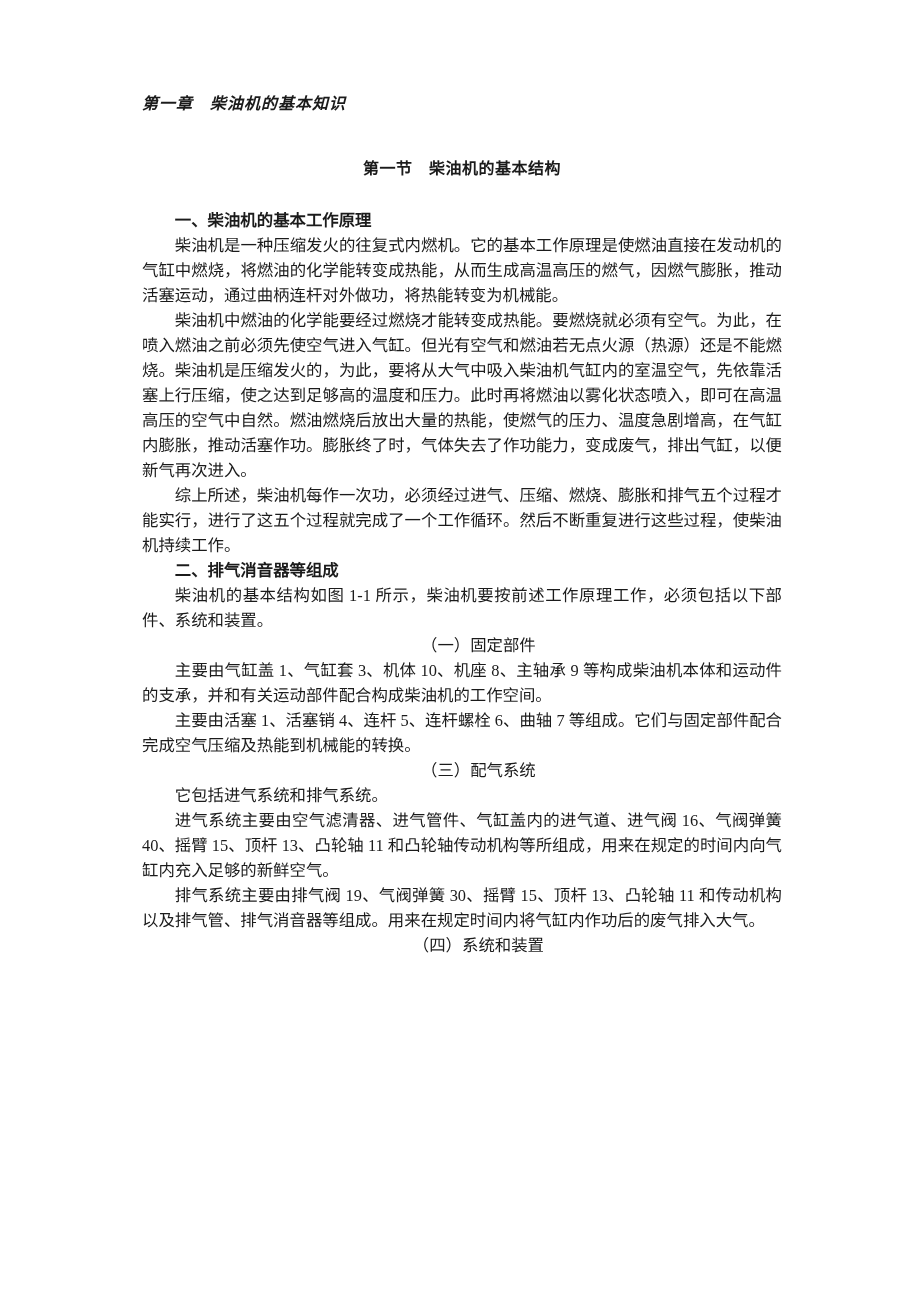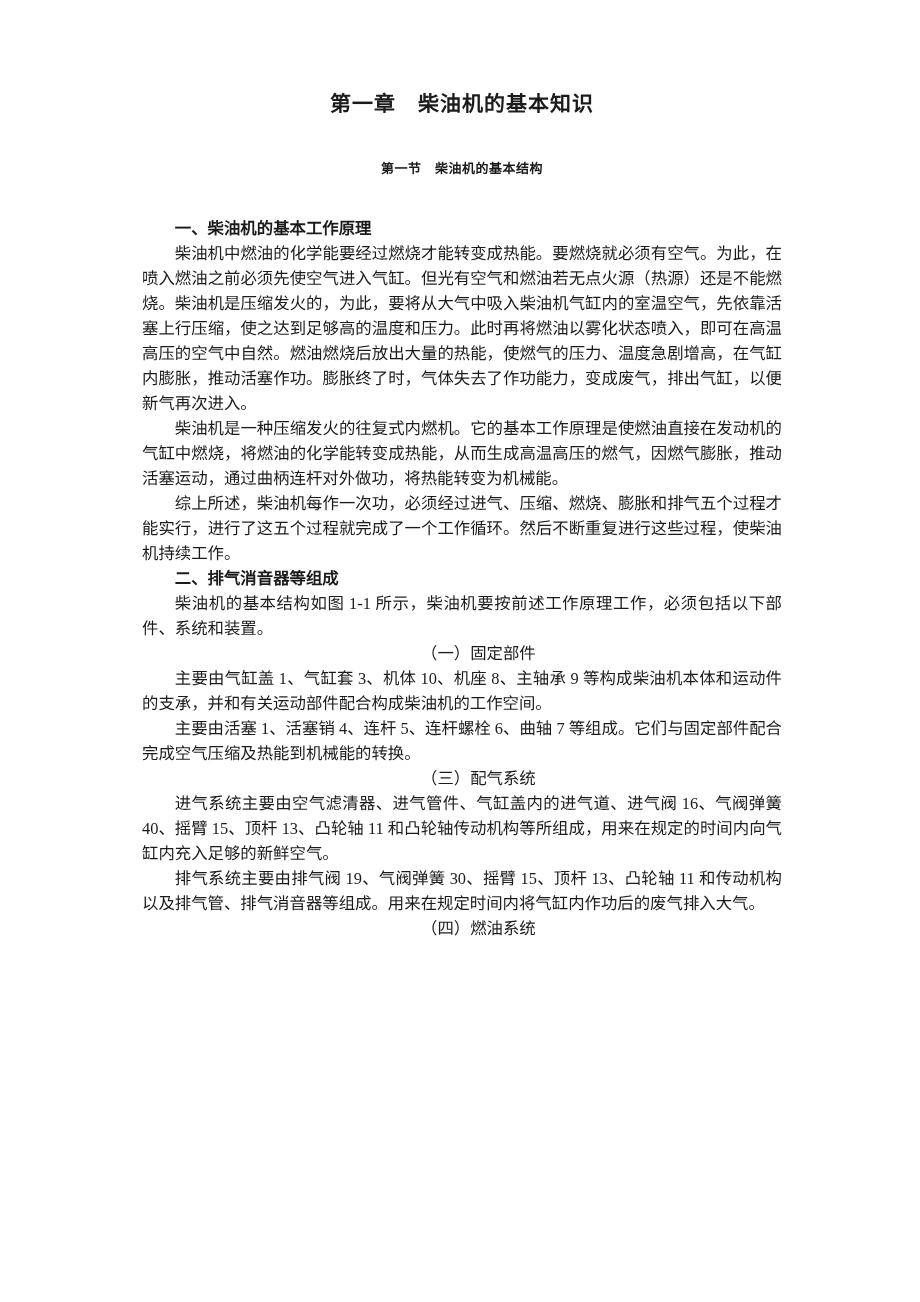--- a/index.html
+++ b/index.html
@@ -13,36 +13,36 @@
     height: 1302px;
     box-sizing: border-box;
     background: #ffffff;
     padding: 90px 138px 0 142px;
     font-family: "Liberation Serif", "DejaVu Serif", serif;
     color: #1b1b1b;
     overflow: hidden;
   }
   .doc-title {
     margin: 0;
-    text-align: center;
-    font-size: 21px;
+    font-size: 16px;
     font-weight: bold;
     line-height: 28px;
     letter-spacing: 1px;
+    font-style: italic;
   }
   .doc-subtitle {
     margin: 40px 0 0 0;
     text-align: center;
-    font-size: 13px;
+    font-size: 16px;
     font-weight: bold;
     line-height: 22px;
     letter-spacing: 0.5px;
   }
   .content {
-    margin-top: 36px;
+    margin-top: 28px;
     font-size: 16.4px;
     line-height: 25px;
     text-align: justify;
   }
   .content p.blk {
     margin: 0;
     padding: 0;
     text-indent: 2em;
   }
   .content p.h {
@@ -54,26 +54,27 @@
   }
 </style>
 </head>
 <body>
 
 <div class="page">
   <h1 class="doc-title">第一章　柴油机的基本知识</h1>
   <h2 class="doc-subtitle">第一节　柴油机的基本结构</h2>
   <div class="content">
       <p class="blk h">一、柴油机的基本工作原理</p>
+      <p class="blk p">柴油机是一种压缩发火的往复式内燃机。它的基本工作原理是使燃油直接在发动机的气缸中燃烧，将燃油的化学能转变成热能，从而生成高温高压的燃气，因燃气膨胀，推动活塞运动，通过曲柄连杆对外做功，将热能转变为机械能。</p>
       <p class="blk p">柴油机中燃油的化学能要经过燃烧才能转变成热能。要燃烧就必须有空气。为此，在喷入燃油之前必须先使空气进入气缸。但光有空气和燃油若无点火源（热源）还是不能燃烧。柴油机是压缩发火的，为此，要将从大气中吸入柴油机气缸内的室温空气，先依靠活塞上行压缩，使之达到足够高的温度和压力。此时再将燃油以雾化状态喷入，即可在高温高压的空气中自然。燃油燃烧后放出大量的热能，使燃气的压力、温度急剧增高，在气缸内膨胀，推动活塞作功。膨胀终了时，气体失去了作功能力，变成废气，排出气缸，以便新气再次进入。</p>
-      <p class="blk p">柴油机是一种压缩发火的往复式内燃机。它的基本工作原理是使燃油直接在发动机的气缸中燃烧，将燃油的化学能转变成热能，从而生成高温高压的燃气，因燃气膨胀，推动活塞运动，通过曲柄连杆对外做功，将热能转变为机械能。</p>
       <p class="blk p">综上所述，柴油机每作一次功，必须经过进气、压缩、燃烧、膨胀和排气五个过程才能实行，进行了这五个过程就完成了一个工作循环。然后不断重复进行这些过程，使柴油机持续工作。</p>
       <p class="blk h">二、排气消音器等组成</p>
       <p class="blk p">柴油机的基本结构如图 1-1 所示，柴油机要按前述工作原理工作，必须包括以下部件、系统和装置。</p>
       <p class="blk s">（一）固定部件</p>
       <p class="blk p">主要由气缸盖 1、气缸套 3、机体 10、机座 8、主轴承 9 等构成柴油机本体和运动件的支承，并和有关运动部件配合构成柴油机的工作空间。</p>
       <p class="blk p">主要由活塞 1、活塞销 4、连杆 5、连杆螺栓 6、曲轴 7 等组成。它们与固定部件配合完成空气压缩及热能到机械能的转换。</p>
       <p class="blk s">（三）配气系统</p>
+      <p class="blk p">它包括进气系统和排气系统。</p>
       <p class="blk p">进气系统主要由空气滤清器、进气管件、气缸盖内的进气道、进气阀 16、气阀弹簧 40、摇臂 15、顶杆 13、凸轮轴 11 和凸轮轴传动机构等所组成，用来在规定的时间内向气缸内充入足够的新鲜空气。</p>
       <p class="blk p">排气系统主要由排气阀 19、气阀弹簧 30、摇臂 15、顶杆 13、凸轮轴 11 和传动机构以及排气管、排气消音器等组成。用来在规定时间内将气缸内作功后的废气排入大气。</p>
-      <p class="blk s">（四）燃油系统</p>
+      <p class="blk s">（四）系统和装置</p>
     </div>
 </div>
 
 </body></html>

